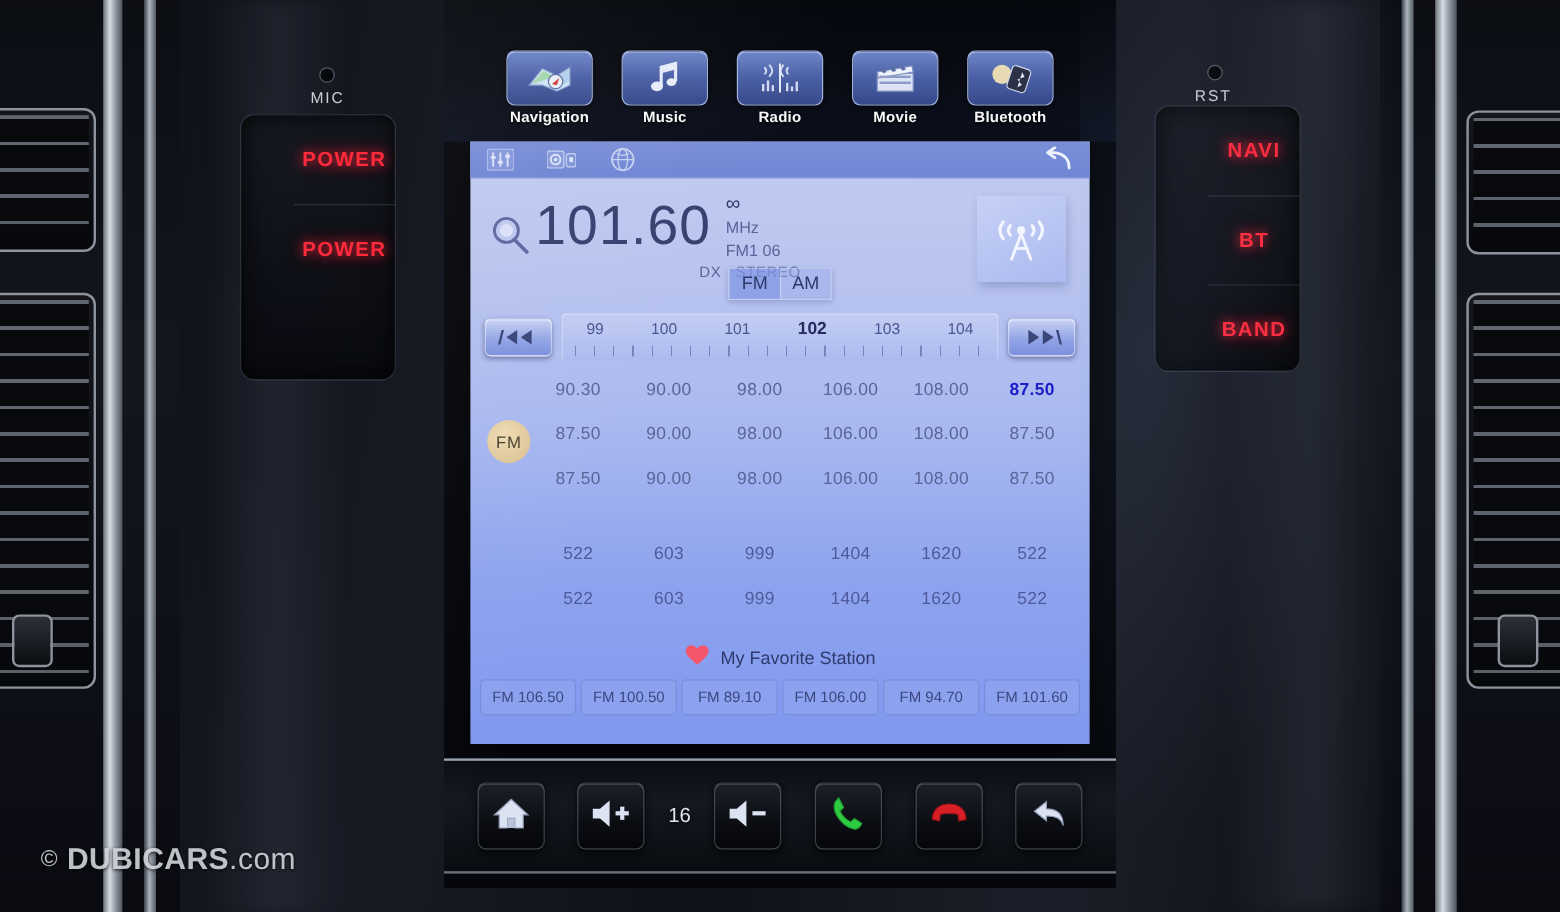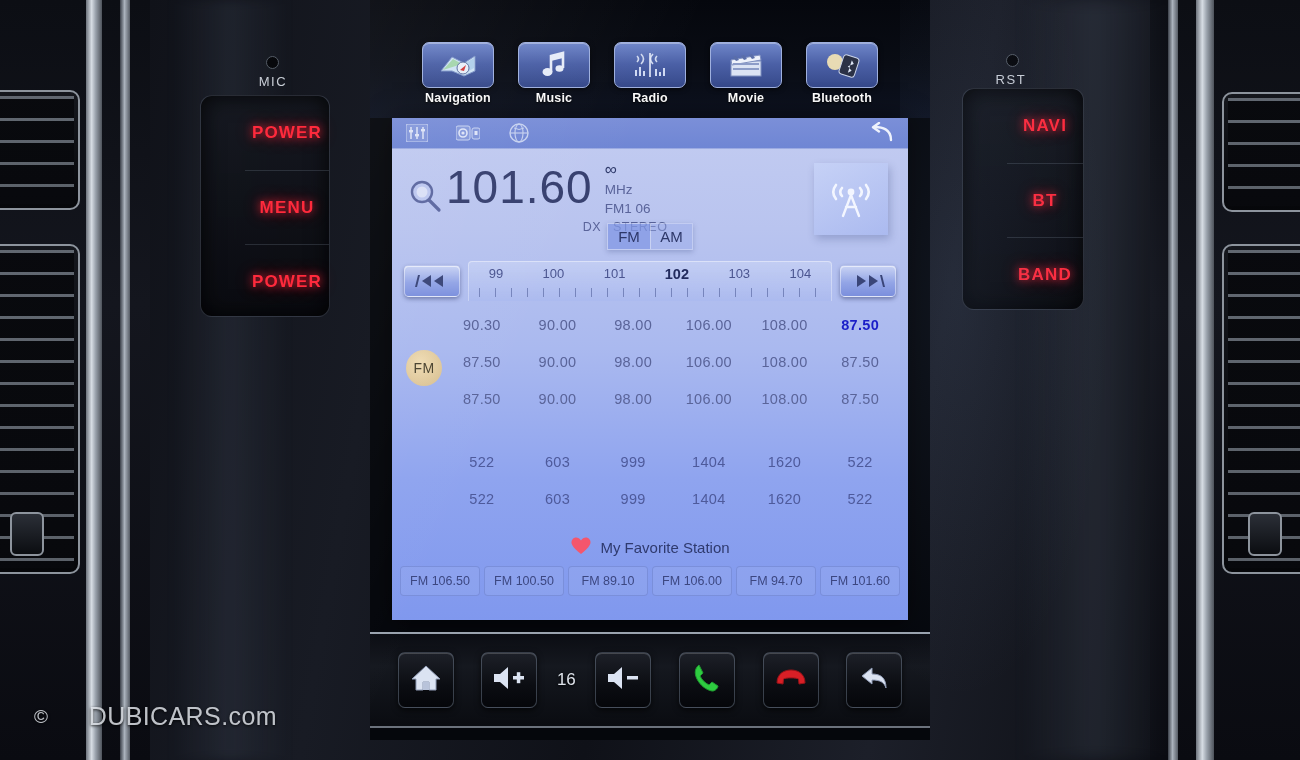--- a/index.html
+++ b/index.html
@@ -339,21 +339,21 @@
     background: radial-gradient(ellipse 150px 400px at 60px 300px, rgba(130,160,210,0.10), rgba(0,0,0,0));
   }
 
   .watermark {
     position: absolute; left: 34px; top: 702px;
     font-size: 25px; color: rgba(236,240,246,0.80);
     letter-spacing: .4px;
     text-shadow: 0 1px 3px rgba(0,0,0,0.8);
   }
   .watermark .wm-c { font-size: 19px; vertical-align: 2px; }
-  .watermark .wm-bold { font-weight: normal; margin-left: 33px; }
+  .watermark .wm-bold { font-weight: bold; }
 </style>
 </head>
 <body>
 
 <div id="stage">
 
   <div class="dash-base"></div>
   <div class="gloss-panel"></div>
   <div class="gloss-sheen"></div>
   <div class="gloss-sheen2"></div>
@@ -375,21 +375,20 @@
 
   <div class="chrome chrome-l1"></div>
   <div class="chrome chrome-l2"></div>
   <div class="chrome chrome-r2"></div>
   <div class="chrome chrome-r1"></div>
 
   <div class="mic-hole"></div>
   <div class="mic-label">MIC</div>
   <div class="btn-cluster cluster-left">
     <div class="hard-btn">POWER</div>
-    <div class="hard-btn">MENU</div>
     <div class="hard-btn">POWER</div>
   </div>
 
   <div class="rst-hole"></div>
   <div class="rst-label">RST</div>
   <div class="btn-cluster cluster-right">
     <div class="hard-btn">NAVI</div>
     <div class="hard-btn">BT</div>
     <div class="hard-btn">BAND</div>
   </div>

